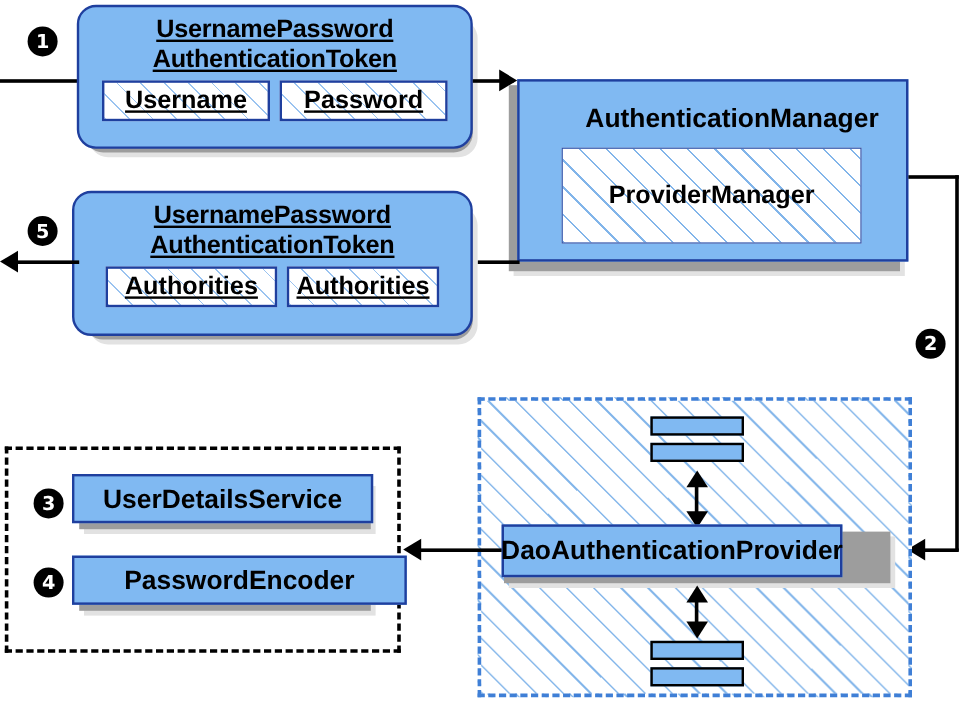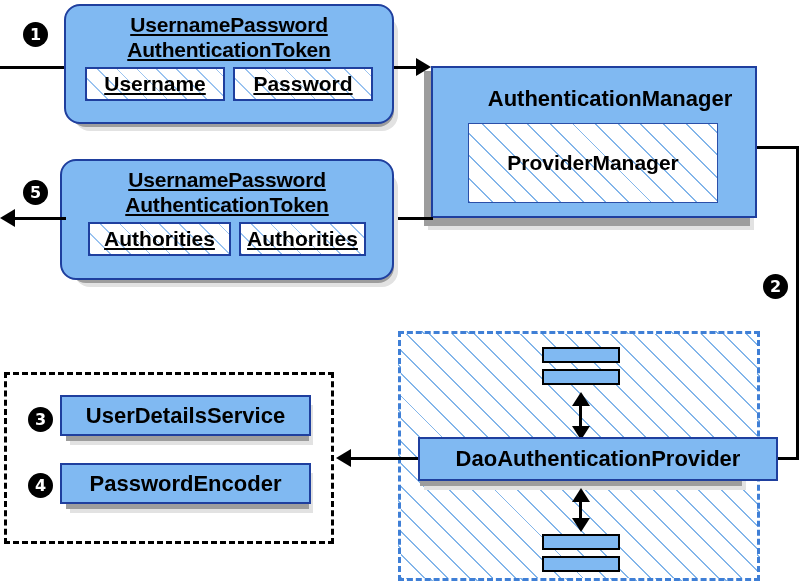--- a/index.html
+++ b/index.html
@@ -259,21 +259,21 @@
 
   <div class="minibar" style="left:542px;top:347px;width:78px;height:16px;"></div>
   <div class="minibar" style="left:542px;top:369px;width:78px;height:16px;"></div>
 
   <div class="arrow-up" style="left:572px;top:392px;"></div>
   <div class="vline" style="left:579px;top:400px;height:30px;"></div>
   <div class="arrow-down" style="left:572px;top:426px;"></div>
 
   <div class="shadow-light" style="left:424px;top:447px;width:322px;height:43px;"></div>
   <div class="shadow-dark" style="left:420px;top:443px;width:322px;height:43px;"></div>
-  <div class="bluebox" style="left:418px;top:437px;width:360px;height:44px;font-size:22px;">
+  <div class="bluebox" style="left:418px;top:437px;width:284px;height:44px;font-size:22px;">
     <span>DaoAuthenticationProvider</span>
   </div>
 
   <div class="arrow-up" style="left:572px;top:488px;"></div>
   <div class="vline" style="left:579px;top:496px;height:26px;"></div>
   <div class="arrow-down" style="left:572px;top:518px;"></div>
 
   <div class="minibar" style="left:542px;top:534px;width:78px;height:16px;"></div>
   <div class="minibar" style="left:542px;top:556px;width:78px;height:16px;"></div>
 
@@ -285,17 +285,17 @@
   <div class="badge" style="left:28px;top:407px;">3</div>
   <div class="shadow-light" style="left:70px;top:405px;width:243px;height:40px;"></div>
   <div class="shadow-dark" style="left:66px;top:401px;width:243px;height:40px;"></div>
   <div class="bluebox" style="left:60px;top:395px;width:251px;height:41px;font-size:22px;">
     <span>UserDetailsService</span>
   </div>
 
   <div class="badge" style="left:28px;top:473px;">4</div>
   <div class="shadow-light" style="left:70px;top:473px;width:243px;height:40px;"></div>
   <div class="shadow-dark" style="left:66px;top:469px;width:243px;height:40px;"></div>
-  <div class="bluebox" style="left:60px;top:463px;width:251px;height:41px;font-size:22px;">
+  <div class="bluebox" style="left:60px;top:463px;width:279px;height:41px;font-size:22px;">
     <span>PasswordEncoder</span>
   </div>
 
 </div>
 
 </body></html>

